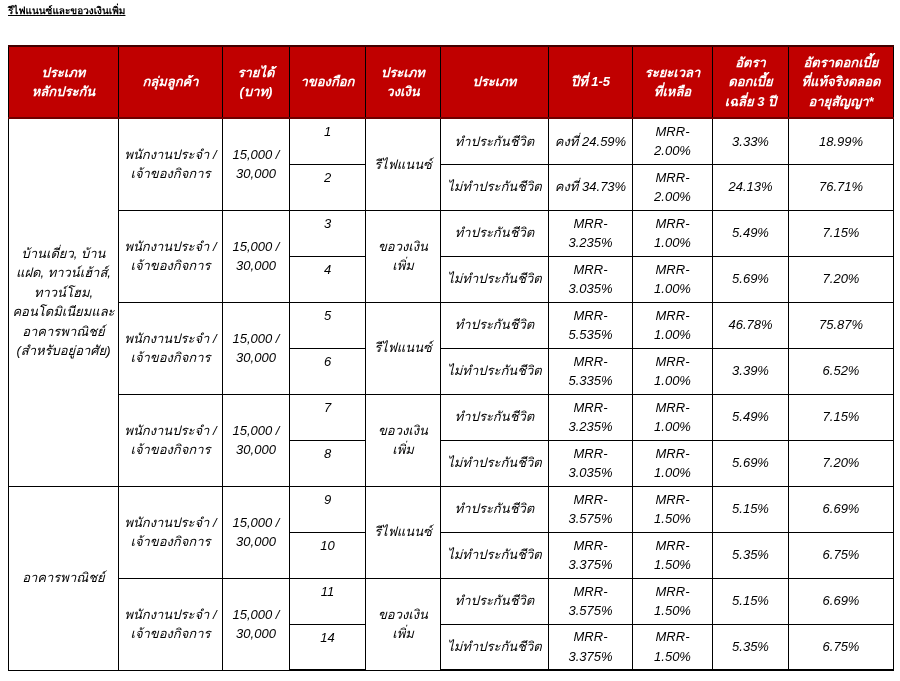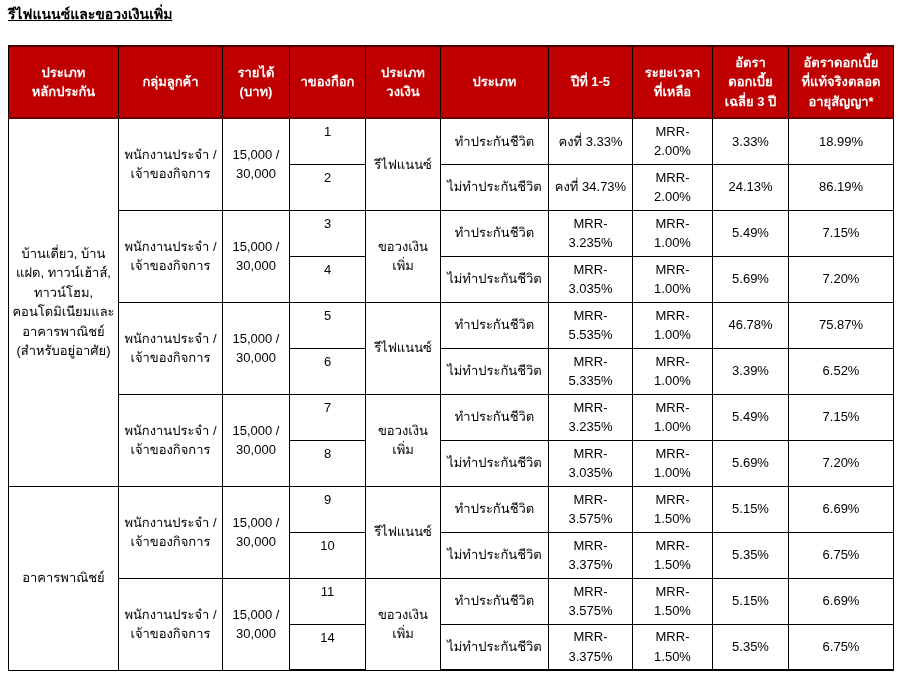--- a/index.html
+++ b/index.html
@@ -8,31 +8,32 @@
     width: 900px; height: 681px;
     background: #ffffff;
     color: #000000;
     font-family: "Liberation Sans", sans-serif;
     position: relative;
     overflow: hidden;
   }
   .page-title {
     position: absolute;
     left: 8px; top: 3px;
-    font-size: 14px;
+    font-size: 10px;
     font-weight: bold;
     text-decoration: underline;
     white-space: pre-line;
   }
   table.rates {
     position: absolute;
     left: 8px; top: 45px;
     width: 885px;
     border-collapse: collapse;
     table-layout: fixed;
+    font-style: italic;
   }
   th, td {
     border: 1px solid #000000;
     text-align: center;
     vertical-align: middle;
     white-space: pre-line;
     padding: 2px 3px;
     font-size: 13px;
     line-height: 1.5;
     overflow: hidden;
@@ -99,34 +100,34 @@
 คอนโดมิเนียมและ
 อาคารพาณิชย์
 (สำหรับอยู่อาศัย)</td>
       <td rowspan="2">พนักงานประจำ /
 เจ้าของกิจการ</td>
       <td rowspan="2">15,000 /
 30,000</td>
       <td class="opt">1</td>
       <td rowspan="2">รีไฟแนนซ์</td>
       <td>ทำประกันชีวิต</td>
-      <td>คงที่ 3.33%</td>
+      <td>คงที่ 24.59%</td>
       <td>MRR-
 2.00%</td>
       <td>3.33%</td>
       <td>18.99%</td>
     </tr>
     <tr>
       <td class="opt">2</td>
       <td>ไม่ทำประกันชีวิต</td>
       <td>คงที่ 34.73%</td>
       <td>MRR-
 2.00%</td>
       <td>24.13%</td>
-      <td>86.19%</td>
+      <td>76.71%</td>
     </tr>
 
     <tr>
       <td rowspan="2">พนักงานประจำ /
 เจ้าของกิจการ</td>
       <td rowspan="2">15,000 /
 30,000</td>
       <td class="opt">3</td>
       <td rowspan="2">ขอวงเงิน
 เพิ่ม</td>

